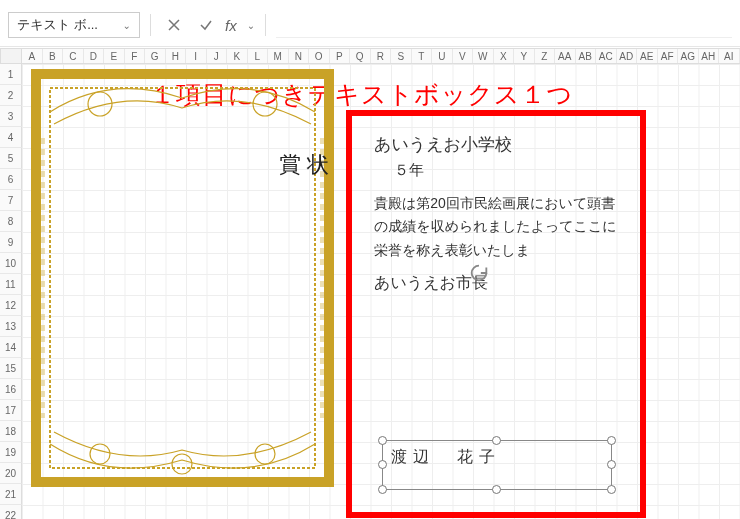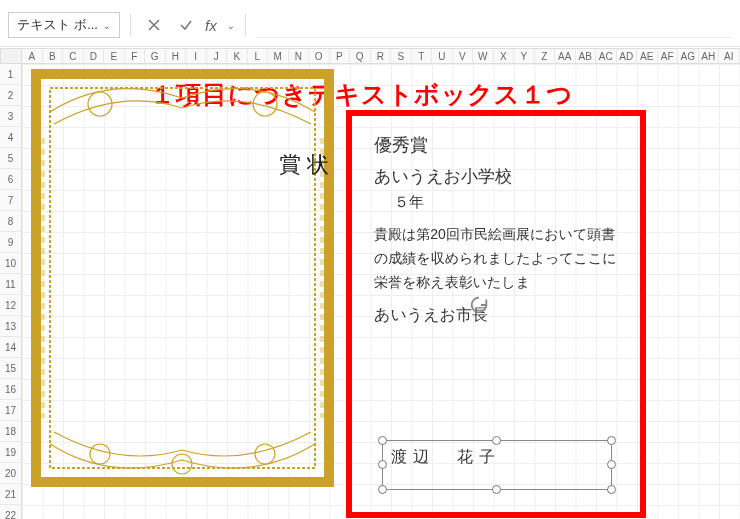--- a/index.html
+++ b/index.html
@@ -19,21 +19,21 @@
       top: 6px;
       left: 0;
       right: 0;
       height: 38px;
       display: flex;
       align-items: center;
       padding: 0 8px;
       gap: 6px;
     }
     .name-box {
-      width: 112px;
+      width: 132px;
       height: 26px;
       border: 1px solid #ccc;
       background: #fff;
       display: flex;
       align-items: center;
       padding: 0 8px;
       font-size: 13px;
       color: #333;
       justify-content: space-between;
     }
@@ -168,21 +168,21 @@
       width: 300px;
       height: 408px;
       border: 6px solid #ff0000;
     }
     .anno-title {
       position: absolute;
       top: 30px;
       left: 150px;
       font-size: 25px;
       color: #ff0000;
-      font-weight: 700;
+      font-weight: 400;
       letter-spacing: 1px;
       white-space: nowrap;
     }
     .content {
       position: absolute;
       top: 16px;
       left: 22px;
       right: 16px;
       bottom: 16px;
       font-size: 16px;
@@ -354,21 +354,20 @@
       <g fill="none" stroke="#c9a227" stroke-width="1">
         <path d="M12 70 L12 350" stroke-dasharray="6 5" stroke-width="6" stroke-opacity="0.35"></path>
         <path d="M293 70 L293 350" stroke-dasharray="6 5" stroke-width="6" stroke-opacity="0.35"></path>
       </g>
     </svg>
     <div class="cert-title">賞状</div>
   </div>
 
   <div class="anno">
     <div class="content">
-      <div class="ct-prize">優秀賞</div>
       <div class="ct-school">あいうえお小学校</div>
       <div class="ct-grade">５年</div>
       <div class="ct-body">貴殿は第20回市民絵画展において頭書の成績を収められましたよってここに栄誉を称え表彰いたしま</div>
       <div class="ct-date">
         <svg class="refresh-icon" viewBox="0 0 24 24">
           <path d="M12 4 a8 8 0 1 0 8 8" fill="none" stroke="#888" stroke-width="2"></path>
           <path d="M20 6 L20 12 L14 12" fill="none" stroke="#888" stroke-width="2"></path>
         </svg>
       </div>
       <div class="ct-mayor">あいうえお市長</div>

